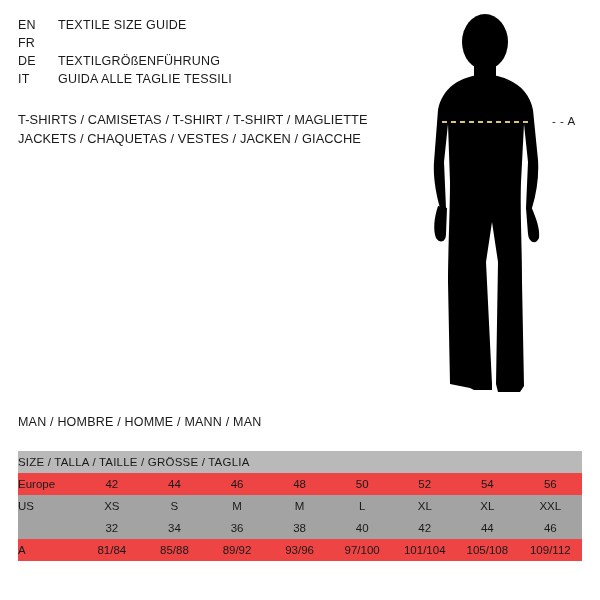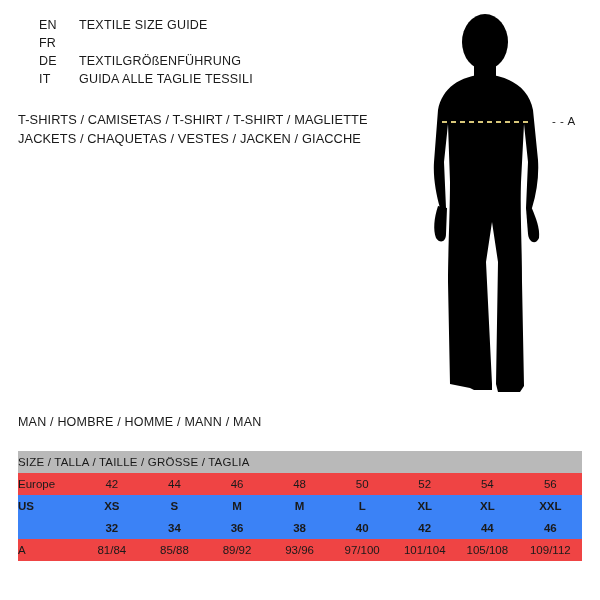--- a/index.html
+++ b/index.html
@@ -32,21 +32,20 @@
     display: flex;
     align-items: baseline;
     height: 18px;
     line-height: 18px;
     font-size: 12.5px;
     letter-spacing: .2px;
   }
   .lang-code {
     width: 40px;
     flex: 0 0 40px;
-    margin-left: 21px;
   }
   .lang-text {
     flex: 1 1 auto;
   }
 
   
   .cat-block {
     position: absolute;
     left: 18px;
     top: 110px;
@@ -97,22 +96,21 @@
     padding: 3px 0 3px 0;
     height: 16px;
     vertical-align: middle;
   }
   tr.head-row td {
     background: #b9b9b9;
     font-size: 11.5px;
     letter-spacing: .2px;
   }
   tr.row-alt td {
-    background: #3b82f6;
-    font-weight: bold;
+    background: #a3a3a3;
   }
   tr.row-plain td {
     background: #ef4444;
   }
   td.label-col {
     width: 88px;
     padding-left: 2px;
   }
   td.val {
     text-align: center;

